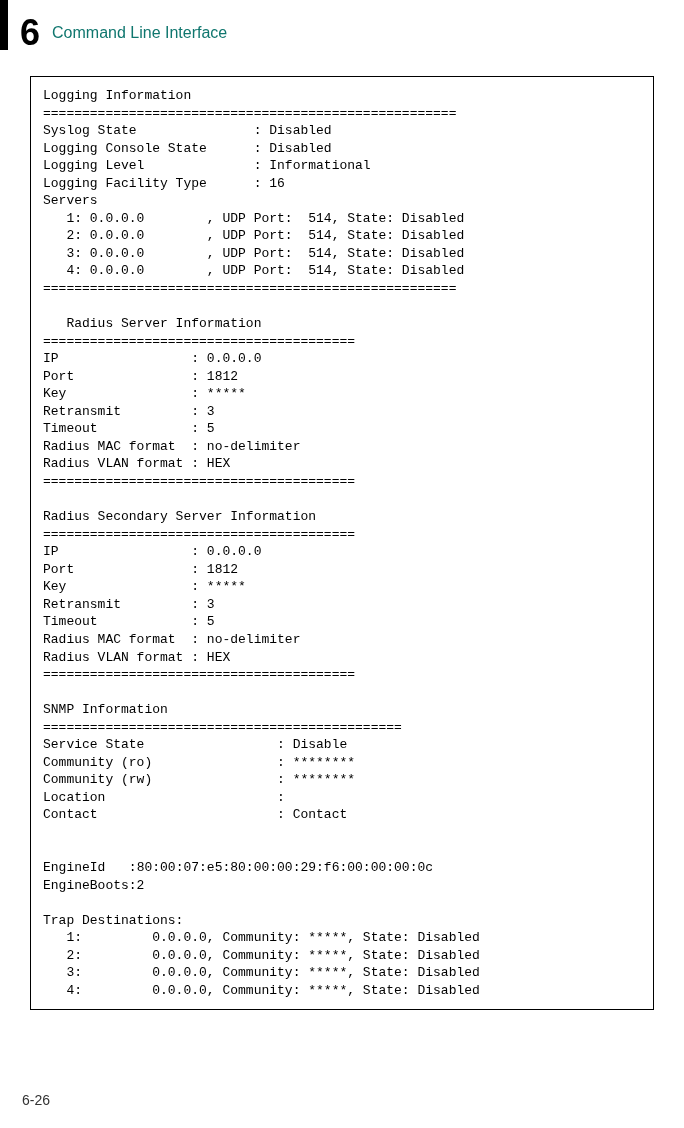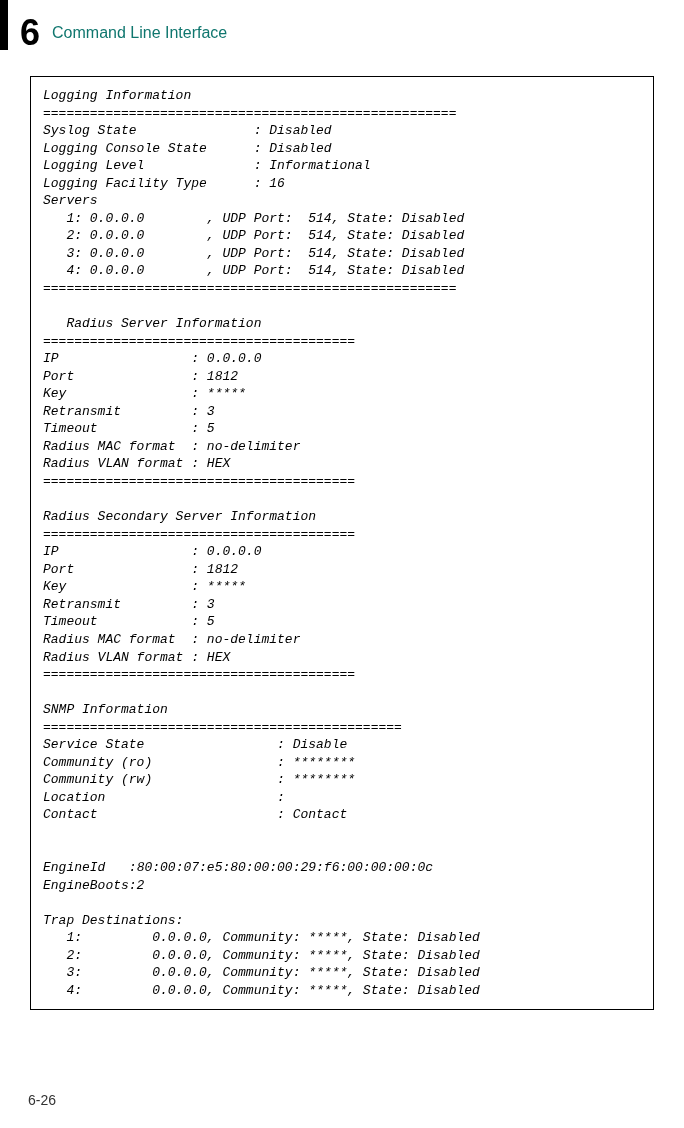--- a/index.html
+++ b/index.html
@@ -41,26 +41,25 @@
       margin: 10px 30px;
       border: 1px solid #000;
       padding: 10px 12px;
     }
     .terminal {
       font-family: 'Courier New', monospace;
       font-size: 13px;
       line-height: 1.35;
       white-space: pre;
       color: #000;
-      font-style: italic;
     }
     .page-num {
       position: absolute;
       bottom: 20px;
-      left: 28px;
+      left: 22px;
       font-size: 14px;
       color: #333;
     }
   </style>
 </head>
 <body>
 
 <div class="header-bar"></div>
 <div class="header">
   <span class="chapter-num">6</span>

